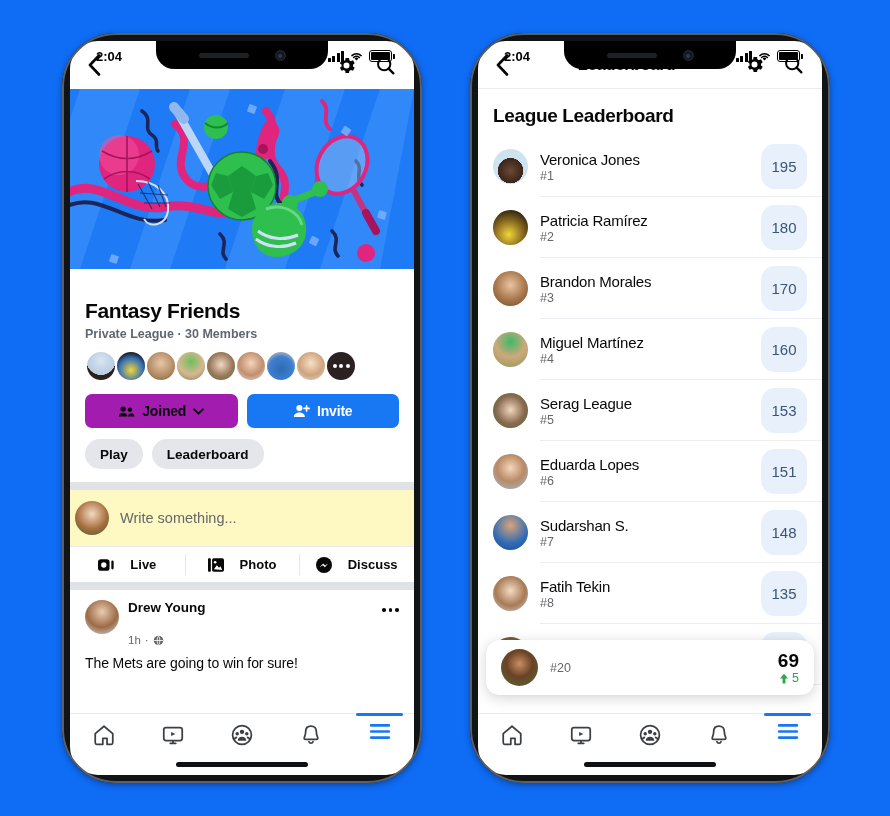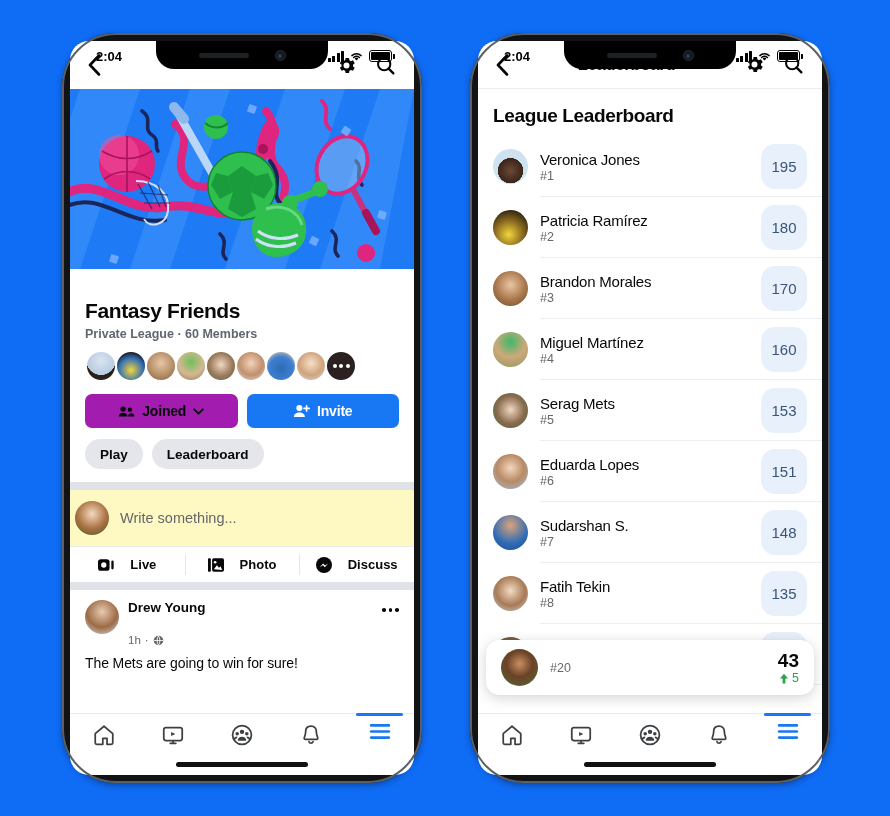--- a/index.html
+++ b/index.html
@@ -25,21 +25,21 @@
     border:2px solid #5b6066;
     pointer-events:none;
   }
   .phone-left  { left:62px;  top:33px; width:360px; height:750px; }
   .phone-right { left:470px; top:33px; width:360px; height:750px; }
 
   .screen {
     position:relative;
     width:100%; height:100%;
     background:#ffffff;
-    border-radius:19px;
+    border-radius:28px;
     overflow:hidden;
   }
 
   
   .notch {
     position:absolute; top:0; left:50%;
     transform:translateX(-50%);
     width:172px; height:28px;
     background:#000;
     border-bottom-left-radius:18px;
@@ -359,21 +359,21 @@
               <rect x="272" y="38" width="8" height="8" rx="1" transform="rotate(35 276 42)"></rect>
               <rect x="308" y="122" width="8" height="8" rx="1" transform="rotate(15 312 126)"></rect>
               <rect x="240" y="148" width="8" height="8" rx="1" transform="rotate(25 244 152)"></rect>
               <rect x="40" y="166" width="8" height="8" rx="1" transform="rotate(18 44 170)"></rect>
             </g>
           </svg>
         </div>
 
         <div class="group-info">
           <div class="group-title">Fantasy Friends</div>
-          <div class="group-sub">Private League · 60 Members</div>
+          <div class="group-sub">Private League · 30 Members</div>
 
           <div class="avatar-row">
             <div class="av" style="background:radial-gradient(circle at 50% 30%,#d9e4f0 0%,#b7cbe0 60%,#2b2118 61%)"></div>
             <div class="av" style="background:radial-gradient(circle at 50% 65%,#f2d63a 0%,#2f6bb5 55%,#1d1511 80%)"></div>
             <div class="av" style="background:radial-gradient(circle at 50% 40%,#e8c7a6 0%,#b08a63 60%,#7a5a3b 100%)"></div>
             <div class="av" style="background:radial-gradient(circle at 50% 35%,#6fbf5a 0%,#d6b893 55%,#8a7b55 100%)"></div>
             <div class="av" style="background:radial-gradient(circle at 50% 45%,#f0d9c4 0%,#9c7a5c 55%,#4d6b3f 100%)"></div>
             <div class="av" style="background:radial-gradient(circle at 50% 40%,#f4d3bb 0%,#c08f6d 55%,#dfe6ec 100%)"></div>
             <div class="av" style="background:radial-gradient(circle at 50% 60%,#2f6bb5 0%,#3d7fd0 55%,#e2c9a8 90%)"></div>
             <div class="av" style="background:radial-gradient(circle at 50% 40%,#f6e0c8 0%,#cfa37c 55%,#d9dde2 100%)"></div>
@@ -599,21 +599,21 @@
             <div class="av" style="background:radial-gradient(circle at 50% 28%,#3fb86a 0%,#cfa87a 50%,#8b9a5e 100%)"></div>
             <div class="lb-main">
               <div class="lb-name">Miguel Martínez</div>
               <div class="lb-rank">#4</div>
             </div>
             <div class="lb-score">160</div>
           </div>
           <div class="lb-row">
             <div class="av" style="background:radial-gradient(circle at 50% 48%,#f0d8c0 0%,#8a6a4e 55%,#3f6b3a 100%)"></div>
             <div class="lb-main">
-              <div class="lb-name">Serag Mets</div>
+              <div class="lb-name">Serag League</div>
               <div class="lb-rank">#5</div>
             </div>
             <div class="lb-score">153</div>
           </div>
           <div class="lb-row">
             <div class="av" style="background:radial-gradient(circle at 50% 40%,#f4d6bb 0%,#b88a66 50%,#9ec0dd 100%)"></div>
             <div class="lb-main">
               <div class="lb-name">Eduarda Lopes</div>
               <div class="lb-rank">#6</div>
             </div>
@@ -643,21 +643,21 @@
             </div>
             <div class="lb-score">132</div>
           </div>
 
           <div class="your-rank">
             <div class="av" style="background:radial-gradient(circle at 50% 40%,#c98f63 0%,#6b4226 45%,#4f6b3a 100%)"></div>
             <div class="lb-main">
               <div class="yr-rank">#20</div>
             </div>
             <div class="yr-right">
-              <div class="yr-score">43</div>
+              <div class="yr-score">69</div>
               <div class="yr-delta">
                 <svg width="10" height="11" viewBox="0 0 10 11">
                   <path d="M5 .8 9 5.4H6.4V10.4H3.6V5.4H1z" fill="#31a24c"></path>
                 </svg>
                 <span>5</span>
               </div>
             </div>
           </div>
         </div>
       </div>

